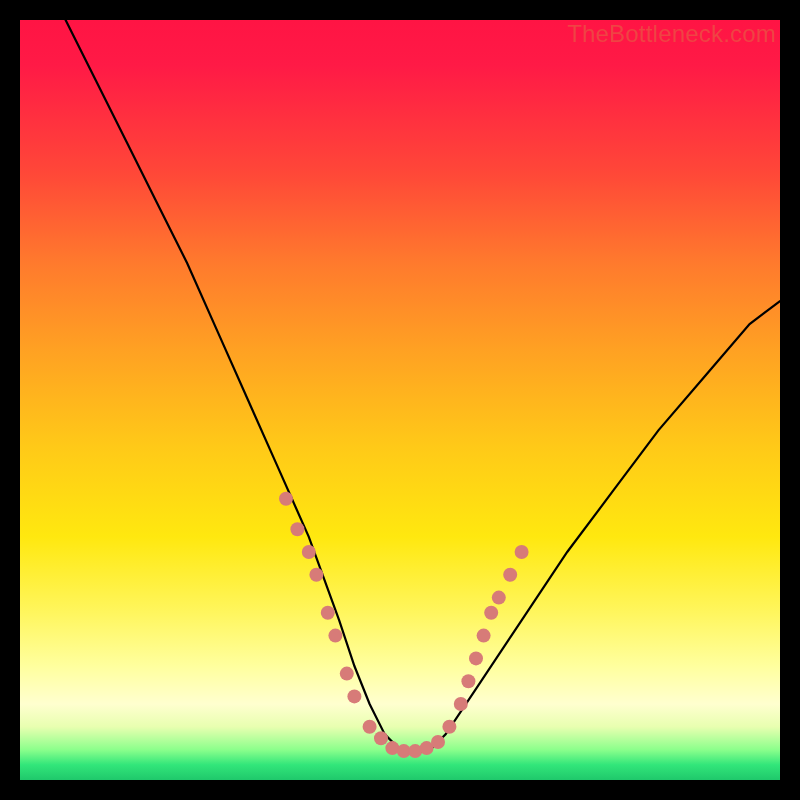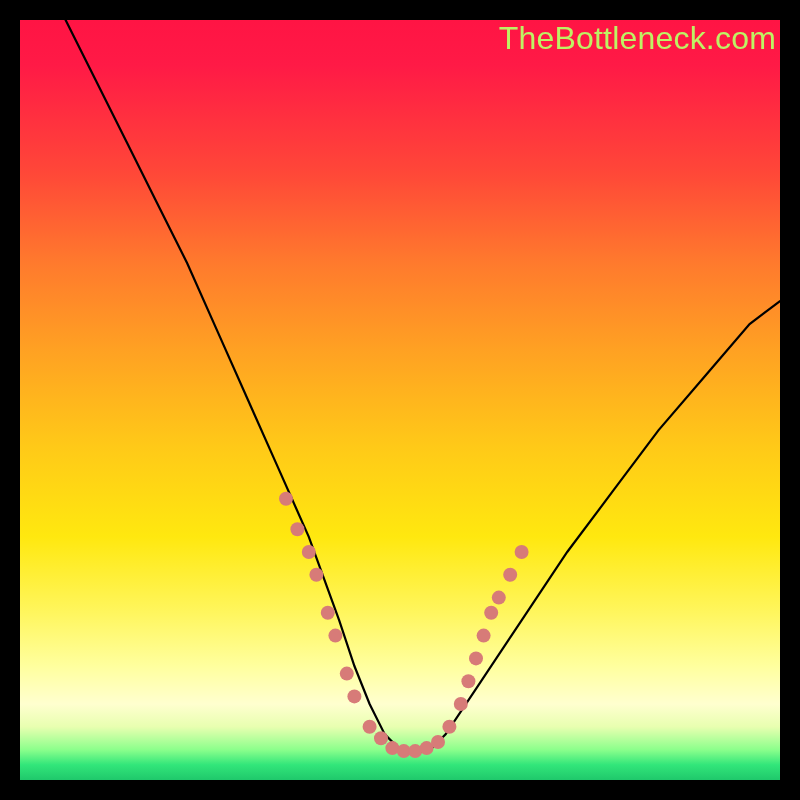--- a/index.html
+++ b/index.html
@@ -41,22 +41,22 @@
       #e8ffb0 93%,
       #8cff8c 96%,
       #32e67a 98%,
       #1fc86b 100%
     );
   }
   .watermark {
     position: absolute;
     top: 0px;
     right: 4px;
-    color: #bef264;
-    font-size: 32px;
+    color: #ef4444;
+    font-size: 24px;
     font-weight: 500;
     letter-spacing: 0.2px;
     user-select: none;
   }
   svg.curve {
     position: absolute;
     left: 0;
     top: 0;
     width: 760px;
     height: 760px;

